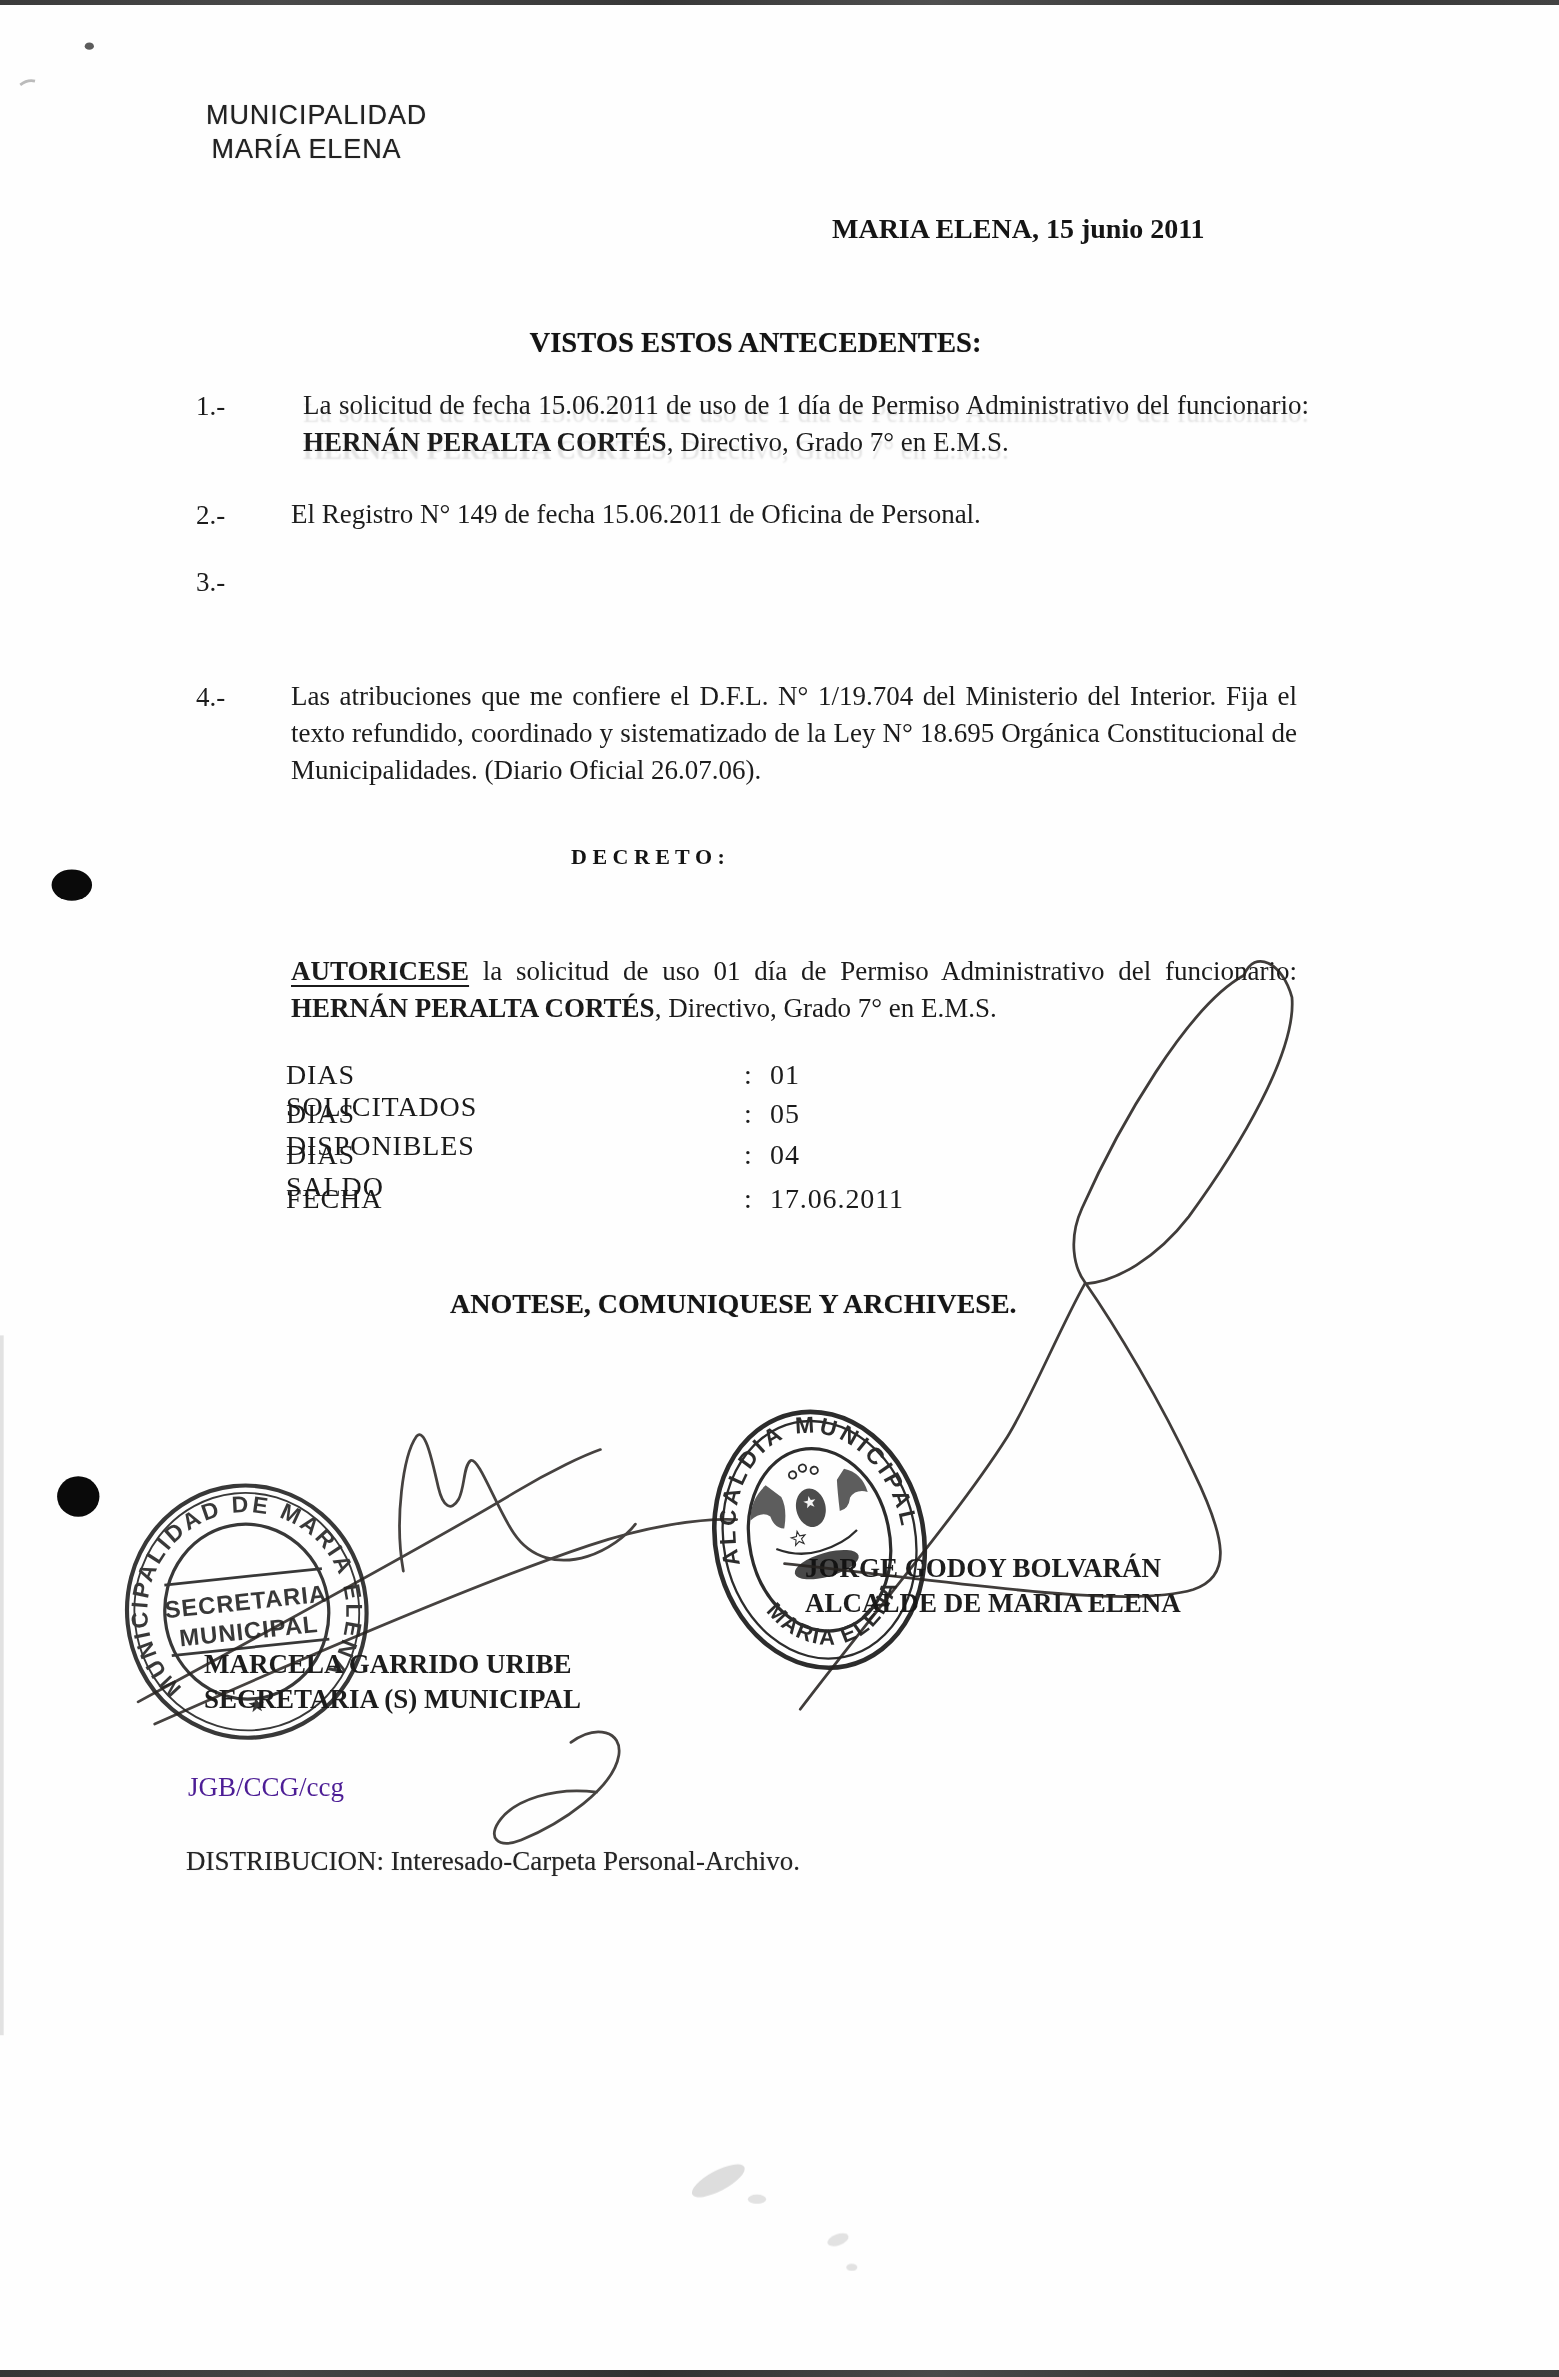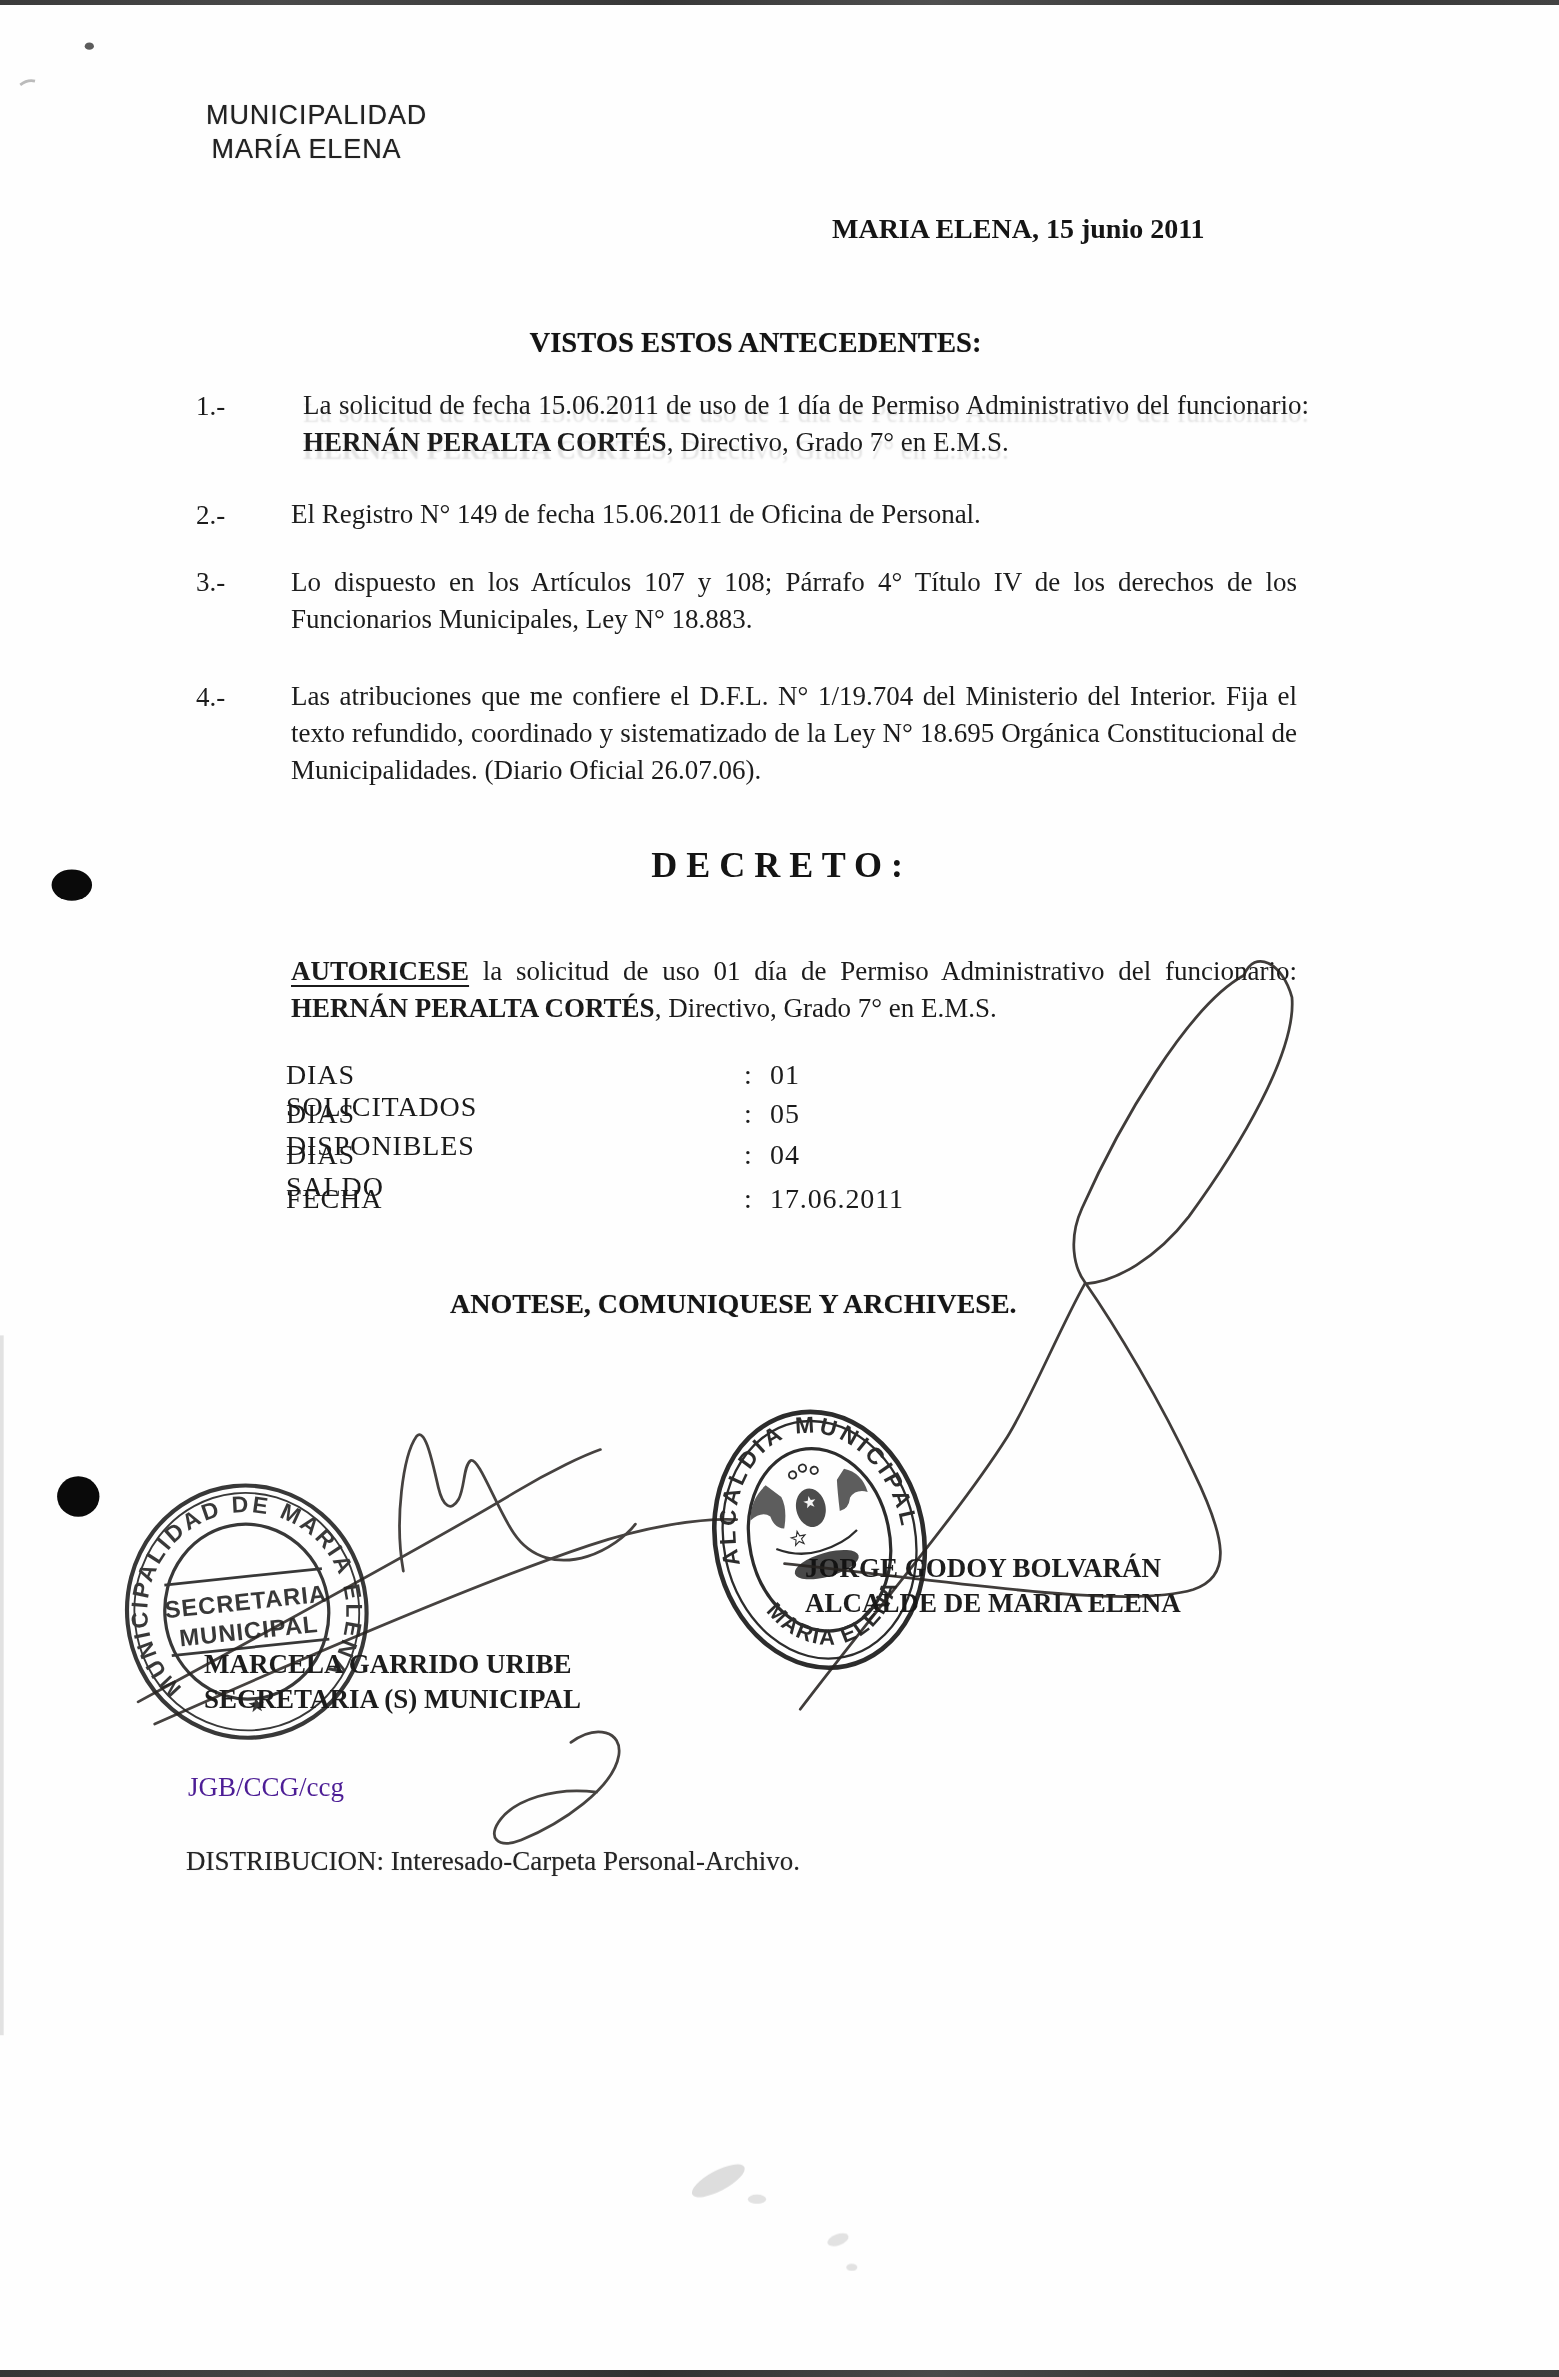--- a/index.html
+++ b/index.html
@@ -21,21 +21,21 @@
     left:206px;top:98px;width:201px;text-align:center;
     font-family:"Liberation Sans", sans-serif;
     font-size:27px;line-height:34px;letter-spacing:0.9px;
     color:#222;text-shadow:0 0 0.9px rgba(30,30,30,.55);
   }
   
   .decree-head{left:832px;top:208px;width:479px;font-weight:bold;font-size:28px;line-height:41px;color:#151515;}
   .decree-head .num{text-decoration:underline;text-underline-offset:4.6px;text-decoration-thickness:2.3px;text-shadow:0 6.4px 1.8px rgba(40,40,40,.16);}
   
   .vistos-heading{left:516px;top:327px;width:479px;text-align:center;font-weight:bold;font-size:28.6px;color:#141414;text-shadow:0 0 0.9px rgba(0,0,0,.4);}
-  .decreto-heading{left:571px;top:844px;width:332px;text-align:right;font-weight:bold;font-size:36px;color:#141414;}
+  .decreto-heading{left:571px;top:844px;width:332px;text-align:left;font-weight:bold;font-size:22px;color:#141414;}
   
   .item-num{width:64px;font-size:27px;color:#1c1c1c;}
   .item-text{width:1006px;font-size:27px;line-height:37px;text-align:justify;color:#1c1c1c;}
   .item-text .bname{font-weight:bold;}
   .ghosted{text-shadow:0 8.3px 1.8px rgba(70,70,70,.15);}
   
   .autoriza{left:291px;top:953px;width:1006px;font-size:27px;line-height:37px;text-align:justify;color:#1b1b1b;}
   .autoriza .action{font-weight:bold;text-decoration:underline;text-underline-offset:4.6px;text-decoration-thickness:2.3px;}
   .autoriza .bname{font-weight:bold;}
   
@@ -74,21 +74,20 @@
 
   <div class="abs vistos-heading">VISTOS ESTOS ANTECEDENTES:</div>
 
   <div class="abs item-num" style="left:196px;top:391px;">1.-</div>
   <div class="abs item-text ghosted" style="left:291px;top:387px;margin-left:12px;"><span>La solicitud de fecha 15.06.2011 de uso de 1 día  de Permiso Administrativo del funcionario: </span><span class="bname">HERNÁN PERALTA CORTÉS</span><span>, Directivo, Grado 7° en E.M.S.</span></div>
 
   <div class="abs item-num" style="left:196px;top:500px;">2.-</div>
   <div class="abs item-text" style="left:291px;top:496px;">El Registro N° 149 de fecha 15.06.2011 de Oficina de Personal.</div>
 
   <div class="abs item-num" style="left:196px;top:567px;">3.-</div>
-  <div class="abs item-text" style="left:291px;top:564px;">Lo dispuesto en los Artículos 107 y 108; Párrafo 4° Título IV de los derechos de los Funcionarios Municipales, Ley N° 18.883.</div>
 
   <div class="abs item-num" style="left:196px;top:682px;">4.-</div>
   <div class="abs item-text" style="left:291px;top:678px;">Las atribuciones que me confiere el D.F.L. N° 1/19.704 del Ministerio del Interior.  Fija el texto refundido, coordinado y sistematizado de la Ley N° 18.695 Orgánica Constitucional de Municipalidades.  (Diario Oficial 26.07.06).</div>
 
   <div class="abs decreto-heading">D E C R E T O :</div>
 
   <div class="abs autoriza"><span class="action">AUTORICESE</span><span>  la solicitud de uso 01 día de Permiso Administrativo del funcionario: </span><span class="bname">HERNÁN PERALTA CORTÉS</span><span>, Directivo, Grado 7° en E.M.S.</span></div>
 
   <div class="abs days-row" style="top:1059px;">
     <span class="days-label">DIAS SOLICITADOS</span>

